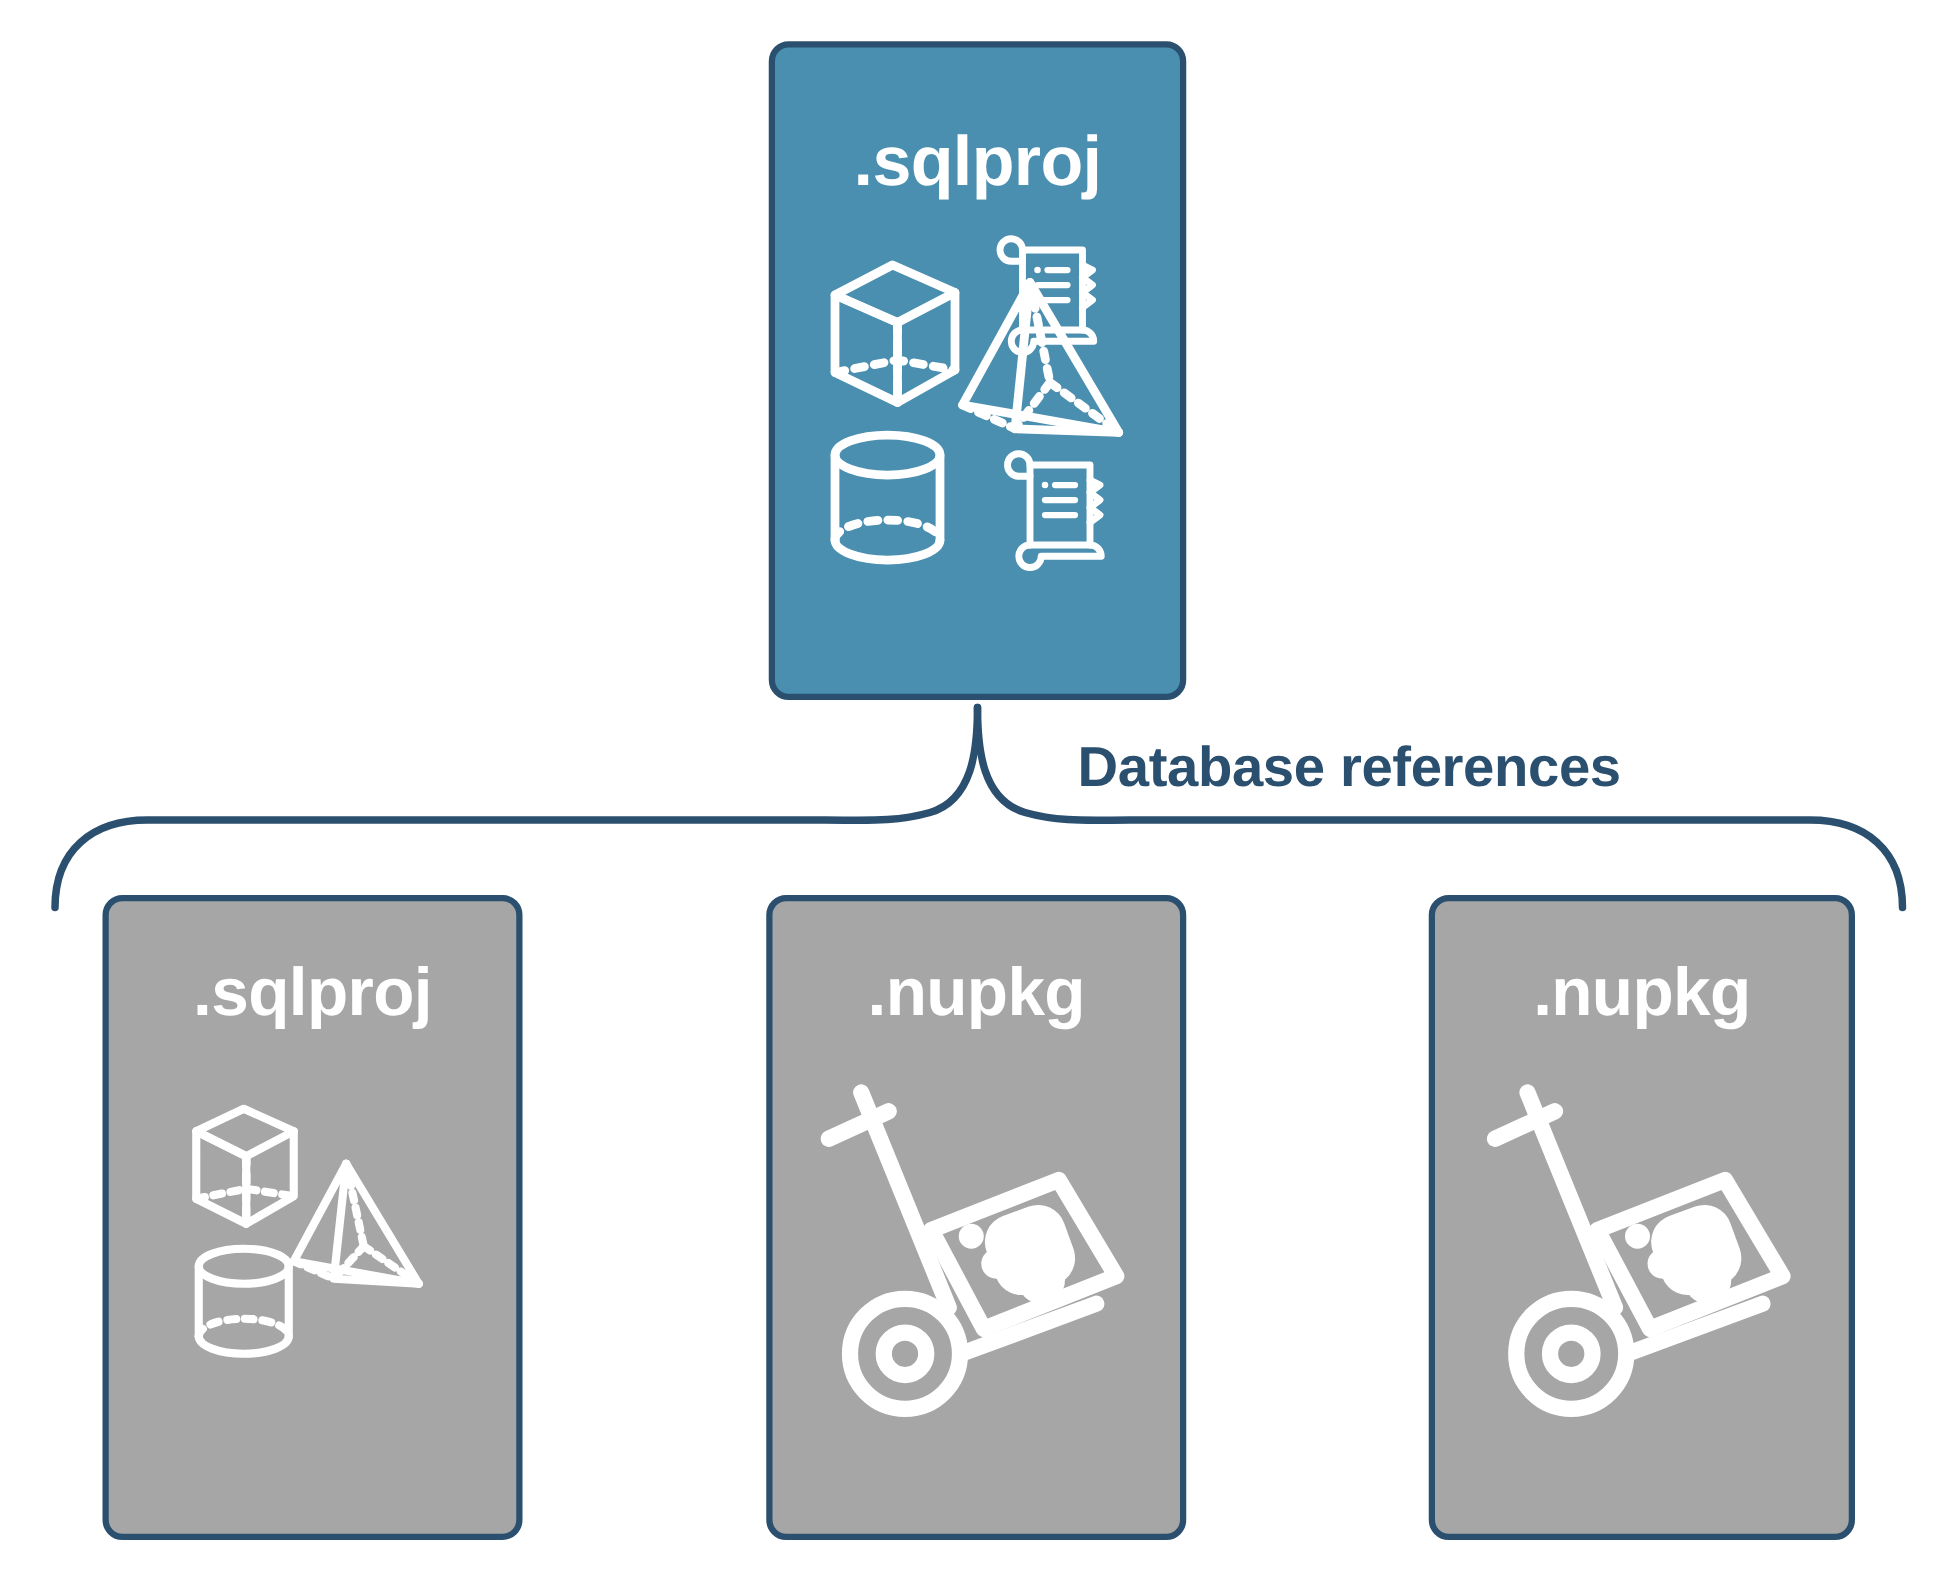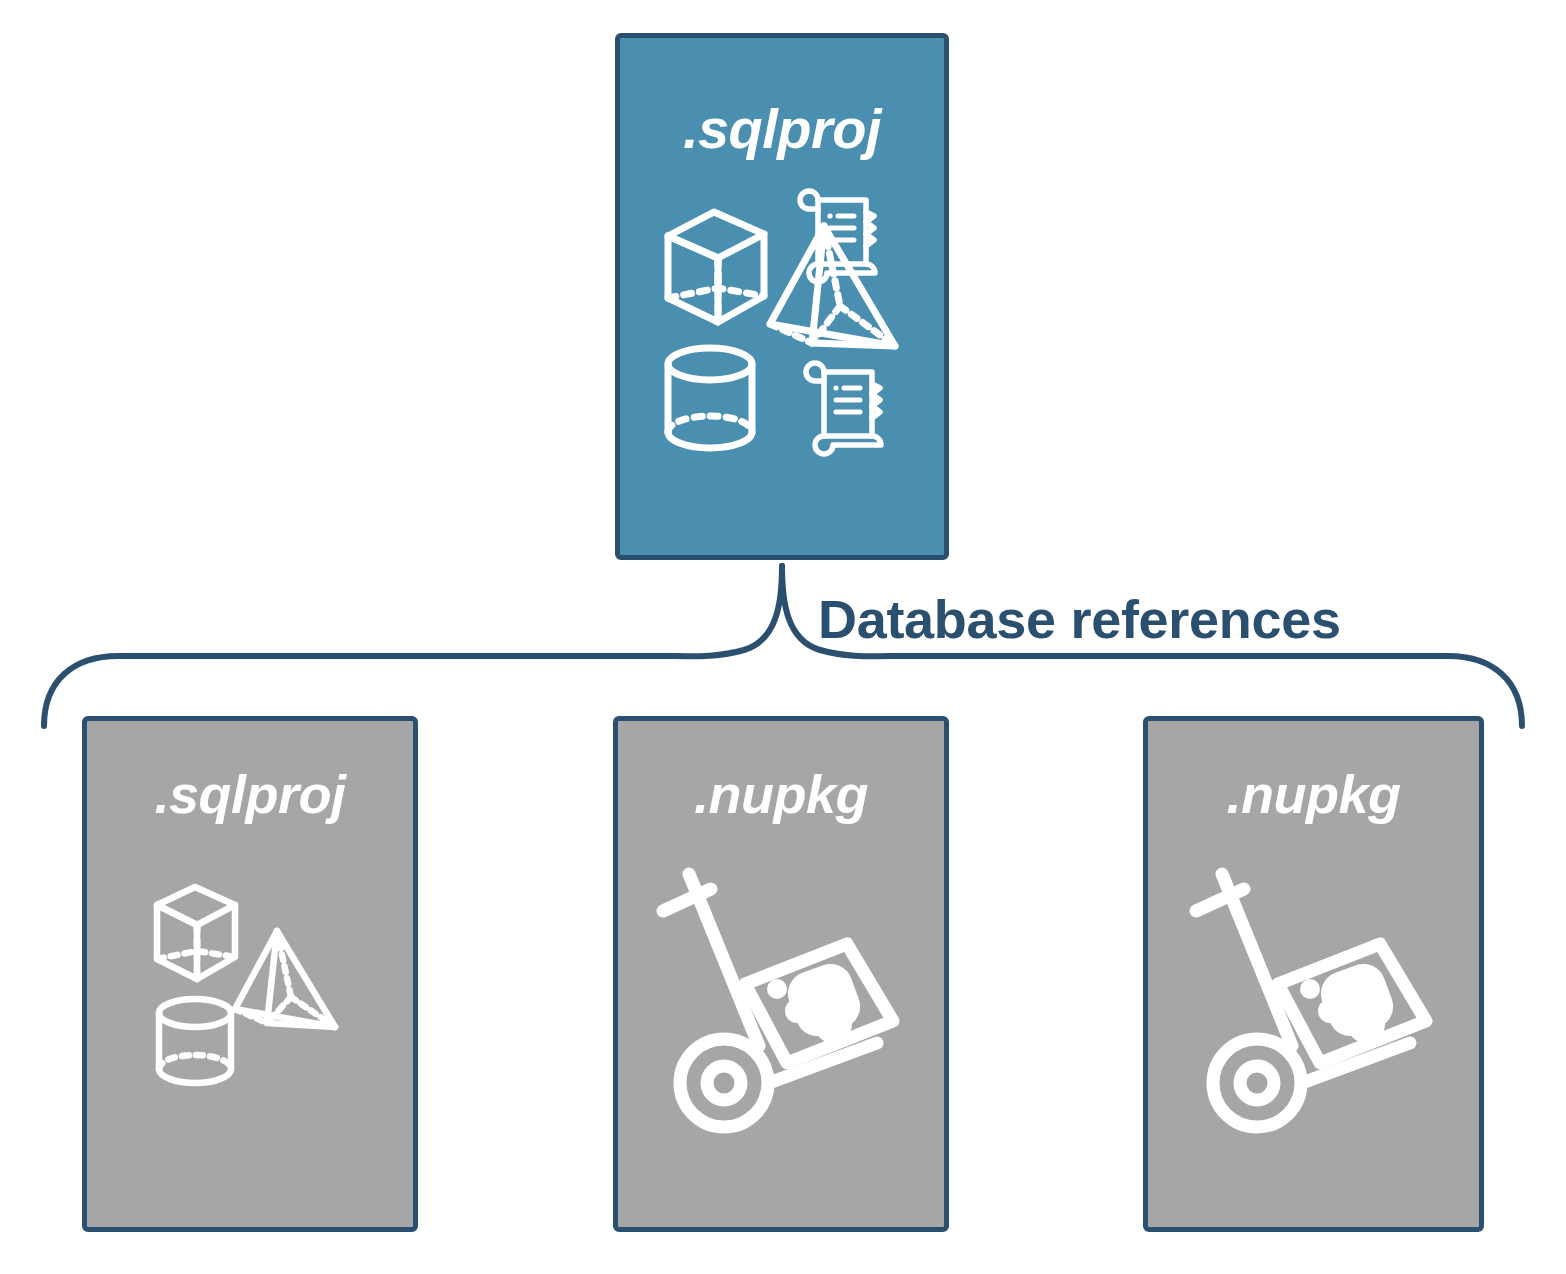--- a/index.html
+++ b/index.html
@@ -18,24 +18,23 @@
     position: absolute;
     left: 0; top: 0;
     width: 1566px;
     height: 1274px;
   }
 
   .card {
     position: absolute;
     box-sizing: border-box;
     border: 5px solid #2b4f6e;
-    border-radius: 6px;
+    border-radius: 16px;
     display: block;
     overflow: hidden;
-    font-style: italic;
   }
   .card-blue { background: #4a8fb0; }
   .card-gray { background: #a6a6a6; }
 
   .card-title {
     position: absolute;
     left: 0;
     width: 100%;
     text-align: center;
     color: #ffffff;
@@ -138,21 +137,21 @@
              C716 658, 690 656, 660 656
              L118 656
              C74 656, 44 680, 44 726" fill="none" stroke="#2b4f6e" stroke-width="6" stroke-linecap="round"></path>
     <path d="M782 566
              C782 600, 786 640, 820 650
              C848 658, 874 656, 904 656
              L1448 656
              C1492 656, 1522 680, 1522 726" fill="none" stroke="#2b4f6e" stroke-width="6" stroke-linecap="round"></path>
   </svg>
 
-  <div class="brace-label" style="left:818px; top:588px; font-size:54px;">Database references</div>
+  <div class="brace-label" style="left:862px; top:588px; font-size:45px;">Database references</div>
 
   <div class="card card-gray" style="left:82px; top:716px; width:336px; height:516px;">
 
     <div class="card-title" style="top:42px; font-size:54px;">.sqlproj</div>
 
     <div class="card-art" style="top:148px;">
       <svg width="210" height="220" viewBox="0 0 210 220" fill="none" aria-hidden="true">
         <g stroke="#ffffff" stroke-width="6.5" stroke-linejoin="round" stroke-linecap="round" fill="none">
           <path d="M12 36 L50 18 L90 36 L52 56 Z"></path>
           <path d="M12 36 L12 90 L52 110 L52 56 Z"></path>

